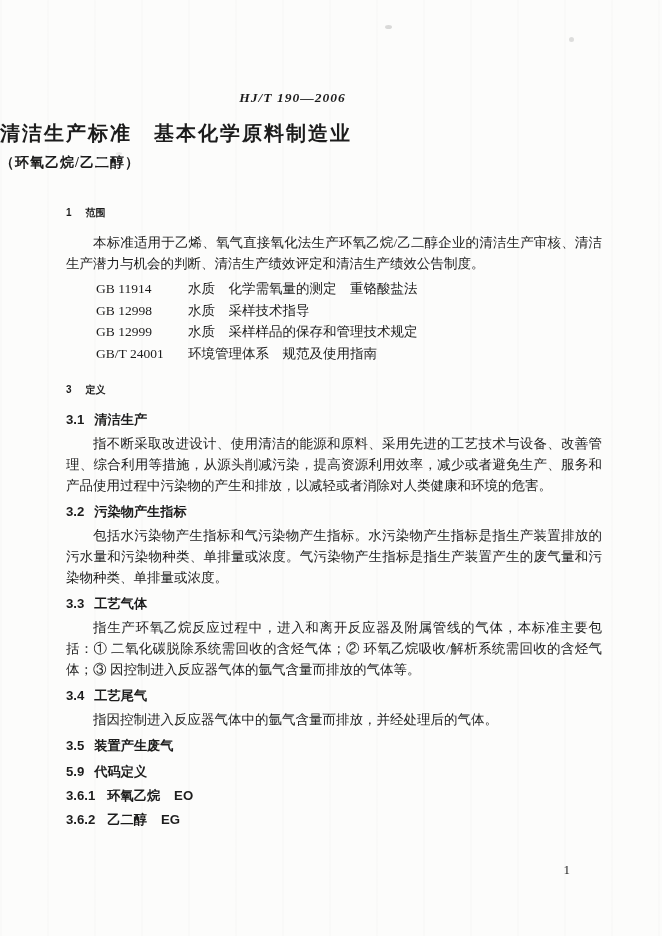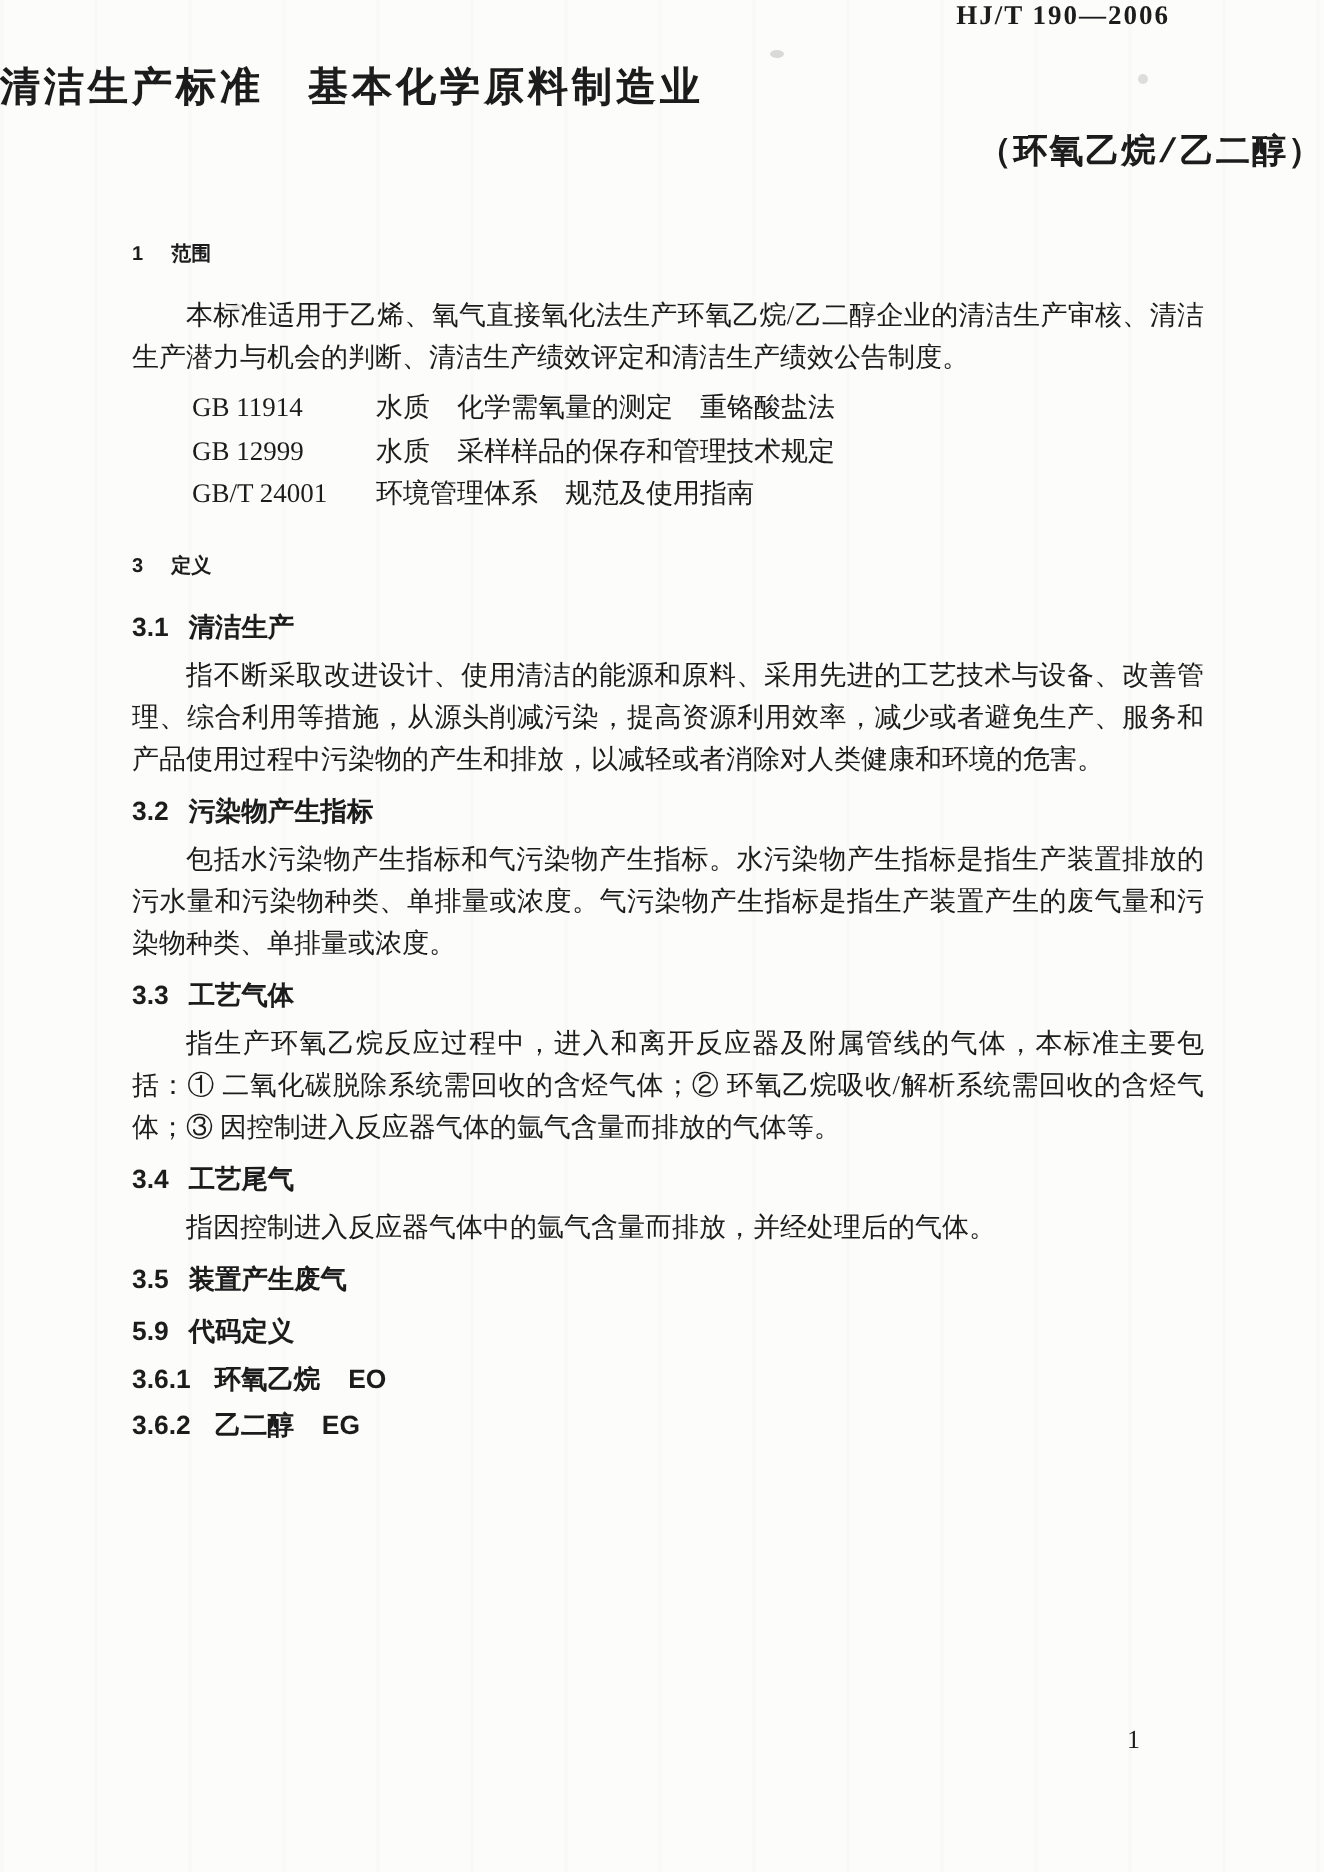--- a/index.html
+++ b/index.html
@@ -13,40 +13,41 @@
     font-family:"Liberation Serif","DejaVu Serif",serif;
     color:#1c1c1c;
     overflow:hidden;
   }
   .speck { position:absolute; border-radius:50%; }
   .speck-1 { left:385px; top:25px; width:7px; height:4px; background:rgba(60,60,60,0.18); }
   .speck-2 { left:569px; top:37px; width:5px; height:5px; background:rgba(60,60,60,0.16); }
   .speck-3 { left:116px; top:152px; width:6px; height:3px; background:rgba(60,60,60,0.10); }
 
   .header-code {
+    padding-top:90px;
     padding-right:77px;
-    text-align:right;
+    text-align:center;
     font-weight:bold;
     font-size:13.5px;
     letter-spacing:1px;
+    font-style:italic;
   }
   .doc-title {
     margin-top:14px;
     text-align:left;
     font-weight:bold;
     font-size:20px;
     letter-spacing:2px;
   }
   .doc-subtitle {
     margin-top:7px;
-    text-align:right;
+    text-align:left;
     font-weight:bold;
-    font-size:17px;
+    font-size:14px;
     letter-spacing:1px;
-    font-family:Liberation Mono, monospace;
   }
 
   .content {
     margin:30px 60px 0 66px;
     font-size:13.5px;
     line-height:21px;
   }
   .sec-heading {
     font-family:"Liberation Sans","DejaVu Sans",sans-serif;
     font-weight:bold;
@@ -108,20 +109,24 @@
     </div>
     <p class="para">本标准适用于乙烯、氧气直接氧化法生产环氧乙烷/乙二醇企业的清洁生产审核、清洁生产潜力与机会的判断、清洁生产绩效评定和清洁生产绩效公告制度。</p>
 
 
     <div class="ref-list">
       <div class="ref-row">
         <span class="ref-code">GB 11914</span>
         <span class="ref-title">水质　化学需氧量的测定　重铬酸盐法</span>
       </div>
       <div class="ref-row">
+        <span class="ref-code">GB 12998</span>
+        <span class="ref-title">水质　采样技术指导</span>
+      </div>
+      <div class="ref-row">
         <span class="ref-code">GB 12999</span>
         <span class="ref-title">水质　采样样品的保存和管理技术规定</span>
       </div>
       <div class="ref-row">
         <span class="ref-code">GB/T 24001</span>
         <span class="ref-title">环境管理体系　规范及使用指南</span>
       </div>
     </div>
 
     <div class="sec-heading">

